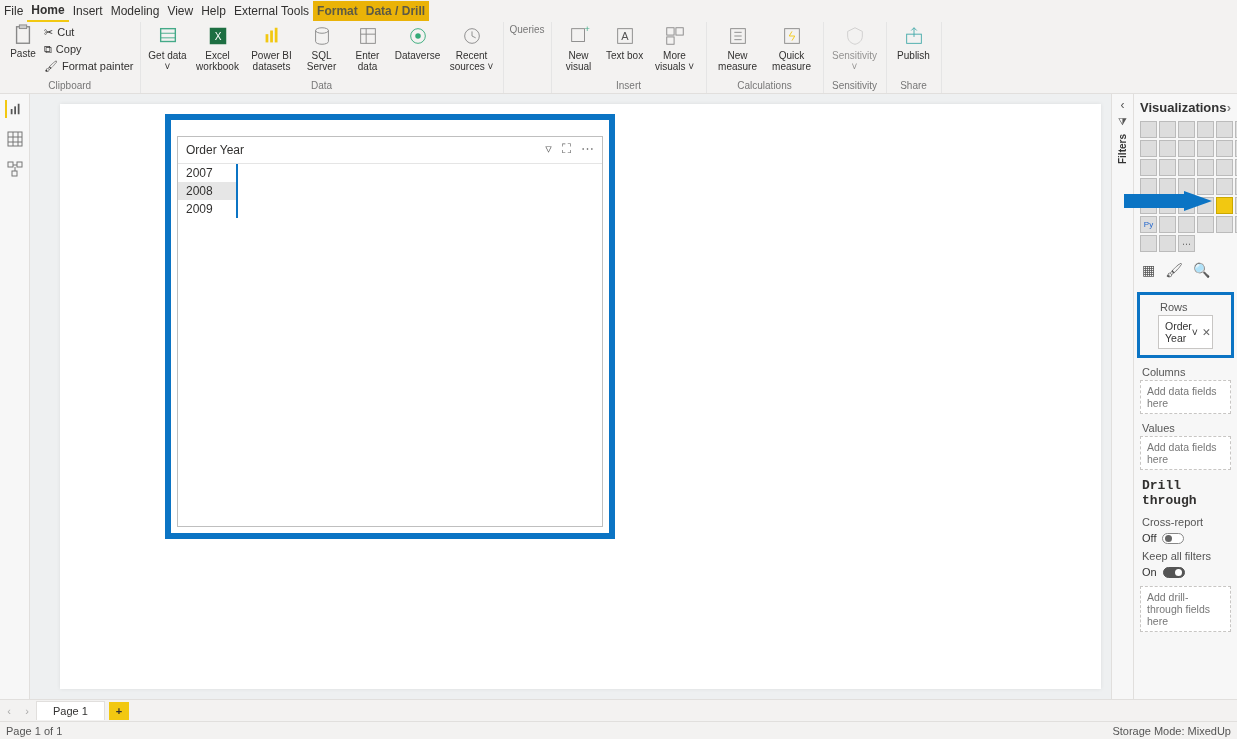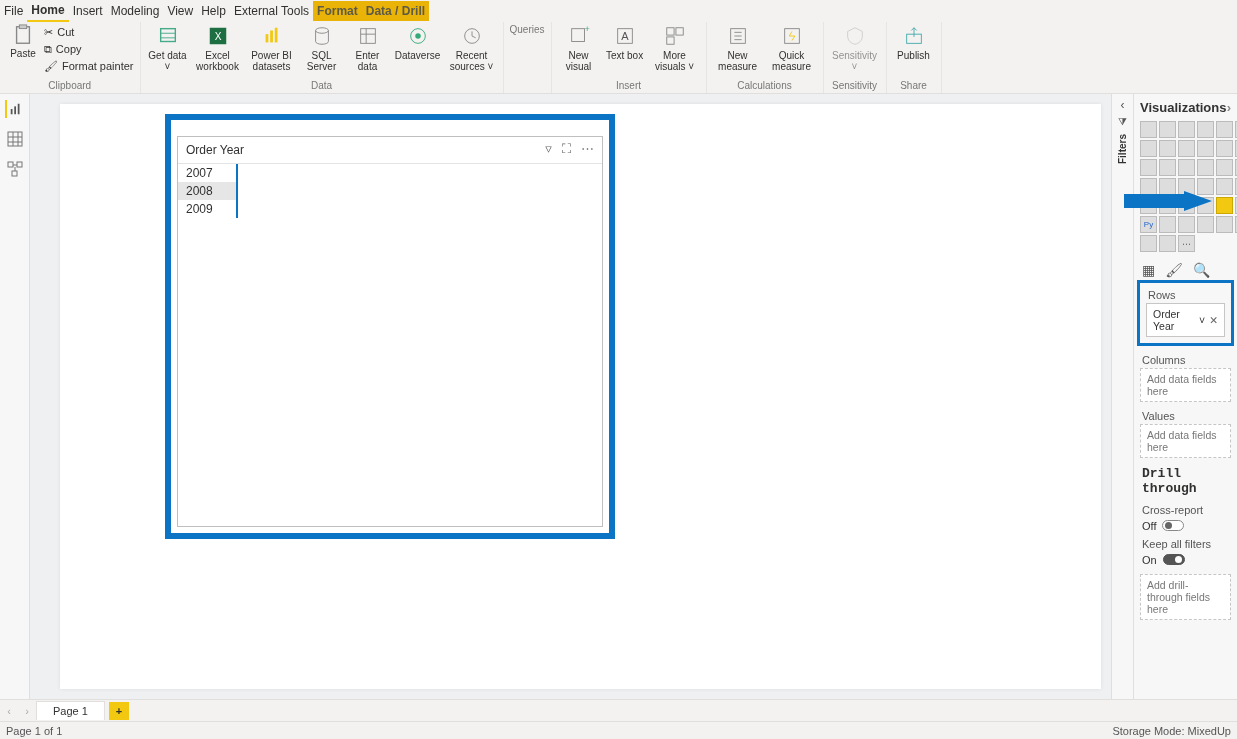--- a/index.html
+++ b/index.html
@@ -55,23 +55,23 @@
 .viz-title { display:flex; align-items:center; justify-content:space-between; padding:6px 6px; font-weight:600; font-size:13px; color:#333;}
 .viz-grid { display:grid; grid-template-columns: repeat(6, 17px); gap:2px; padding:0 6px 4px; position:relative;}
 .viz-cell { width:17px; height:17px; background:#ddd; border:1px solid #bbb; cursor:pointer; display:flex; align-items:center; justify-content:center; font-size:9px; color:#444;}
 .viz-cell.sel { background:#f2c811; border-color:#caa800;}
 .arrow-callout { position:absolute; left:-10px; top:70px; width:88px; height:20px; pointer-events:none;}
 .tab-icons { display:flex; gap:10px; padding:6px 8px 2px; font-size:14px; color:#555;}
 .well-label { padding:4px 8px 2px; color:#555; }
 .well { margin:0 6px 4px; border:1px dashed #c8c6c4; background:#fff; font-size:10.5px; color:#777; padding:4px 6px; }
 .well.chip { border:1px solid #c8c6c4; color:#333; display:flex; align-items:center; justify-content:space-between;}
 .well.chip .x { color:#666; cursor:pointer; }
-.rows-block { border:3px solid #0b74c4; margin:0 3px 4px; padding:2px 0;}
+.rows-block { border:3px solid #0b74c4; margin:12px 3px 4px; padding:2px 12px;}
 .section-h { padding:4px 8px; font-weight:600; font-size:13px;font-family:Liberation Mono, monospace; }
-.toggle-row { display:flex; align-items:flex-start; gap:6px; padding:2px 8px; font-size:11px; color:#333;}
+.toggle-row { display:flex; align-items:center; gap:6px; padding:2px 8px; font-size:11px; color:#333;}
 .toggle { width:22px; height:11px; border:1px solid #888; border-radius:6px; position:relative; background:#fff;}
 .toggle .knob{ position:absolute; top:1px; width:7px; height:7px; border-radius:50%; background:#666;}
 .toggle.off .knob{ left:2px;}
 .toggle.on { background:#555; border-color:#555;}
 .toggle.on .knob{ right:2px; background:#fff;}
 
 
 .page-bar { height:22px; background:#f3f2f1; border-top:1px solid #e1dfdd; display:flex; align-items:center; font-size:11px; }
 .page-bar .nav { width:18px; text-align:center; color:#aaa; cursor:pointer;}
 .page-tab { padding:3px 16px; background:#fff; border:1px solid #e1dfdd; border-bottom:none; cursor:pointer;}

